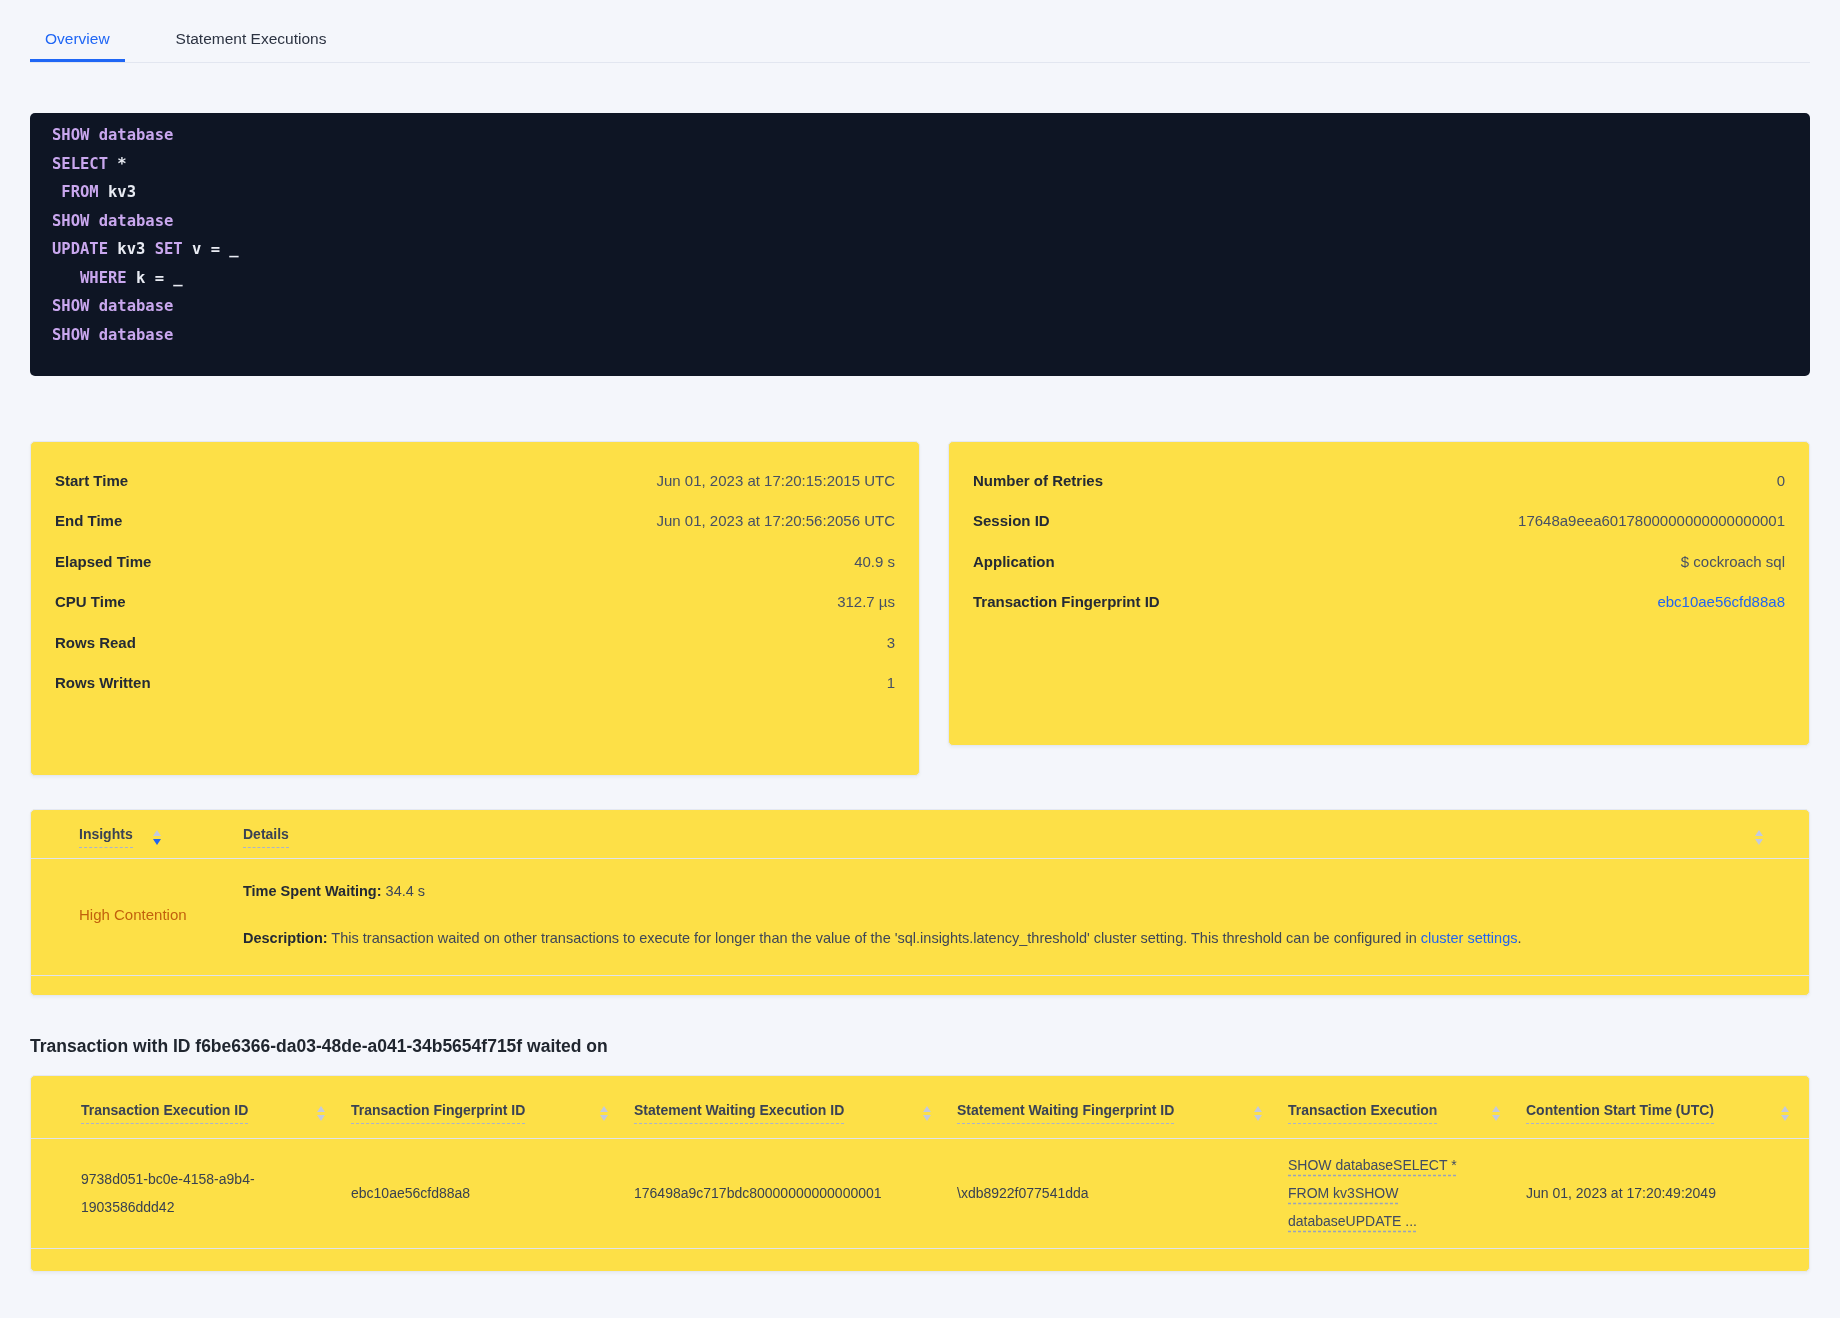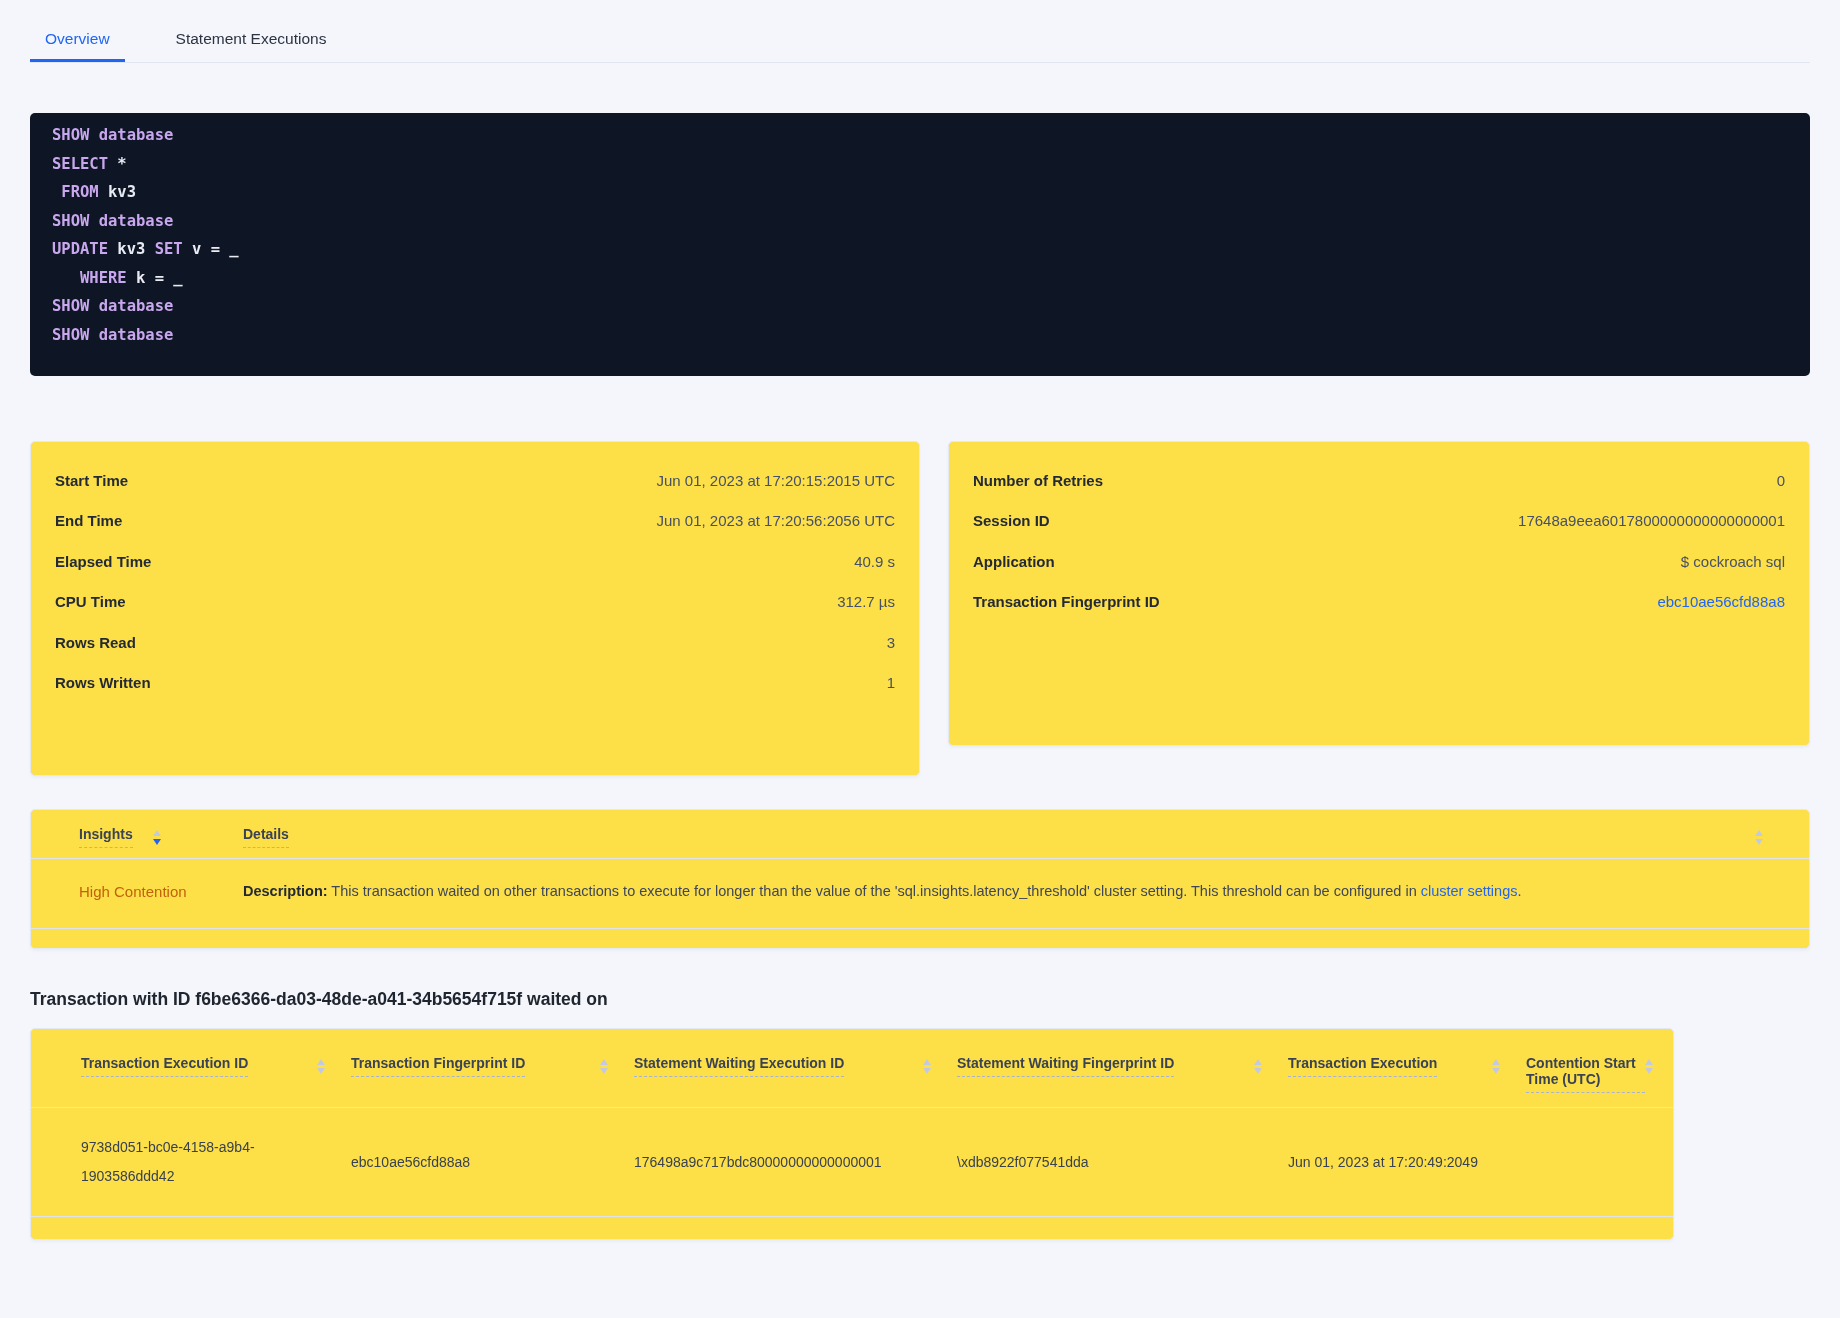--- a/index.html
+++ b/index.html
@@ -49,21 +49,21 @@
   .ins-head-cell { display:flex; gap:20px; align-items:flex-start; }
   .insights-row { display:grid; grid-template-columns:164px 1fr auto; padding:22px 46px 26px 48px; align-items:center; }
   .insight-badge { color:#c2610c; font-size:15px; }
   .detail-line { font-size:14.5px; color:#3e4657; line-height:1.45; }
   .detail-line + .detail-line { margin-top:26px; }
   .detail-line strong { color:#242a35; font-weight:700; }
   a.inline-link { color:#2265f0; text-decoration:none; cursor:pointer; }
 
   
   .waited-heading { margin-top:40px; font-size:17.5px; font-weight:700; color:#20262f; }
-  .waited-card { margin-top:18px; width:1644px; padding-bottom:22px; }
+  .waited-card { margin-top:18px; width:1780px; padding-bottom:22px; }
   .wt-header { display:grid; grid-template-columns:270px 283px 323px 331px 238px 1fr; padding:26px 20px 14px 50px; }
   .wt-hcell { display:flex; justify-content:space-between; align-items:flex-start; padding-right:26px; }
   .wt-hcell.last { padding-right:0; }
   .wt-row { display:grid; grid-template-columns:270px 283px 323px 331px 238px 1fr; padding:12px 20px 12px 50px; align-items:center; min-height:108px; }
   .wt-val { font-size:14px; color:#394150; padding-right:26px; line-height:2.05; overflow-wrap:break-word; }
   .wt-val.narrow { max-width:200px; }
   .txn-exec-link { display:inline-block; max-width:178px; font-size:14px; color:#3f4a63; line-height:2.0;
                    text-decoration:underline dashed; text-decoration-color:#98a2be; text-underline-offset:5px; cursor:pointer; }
 </style>
 </head>
@@ -154,20 +154,21 @@
           <i class="tri up"></i>
           <i class="tri down"></i>
         </span>
     </div>
     <div class="divider"></div>
     <div class="insights-row">
       <div>
         <span class="insight-badge">High Contention</span>
       </div>
       <div>
+        <p class="detail-line"><strong>Time Spent Waiting:</strong><span> 34.4 s</span></p>
         <p class="detail-line"><strong>Description:</strong><span> This transaction waited on other transactions to execute for longer than the value of the 'sql.insights.latency_threshold' cluster setting. This threshold can be configured in </span><a class="inline-link">cluster settings</a><span>.</span></p>
       </div>
       <div></div>
     </div>
     <div class="divider"></div>
   </section>
 
   <h2 class="waited-heading">Transaction with ID f6be6366-da03-48de-a041-34b5654f715f waited on</h2>
 
   <section class="card waited-card">
@@ -214,18 +215,21 @@
             <i class="tri down"></i>
           </span>
       </div>
     </div>
     <div class="divider"></div>
     <div class="wt-row">
       <div class="wt-val narrow">9738d051-bc0e-4158-a9b4-1903586ddd42</div>
       <div class="wt-val">ebc10ae56cfd88a8</div>
       <div class="wt-val">176498a9c717bdc80000000000000001</div>
       <div class="wt-val">\xdb8922f077541dda</div>
+      <div class="wt-val">
+        <a class="txn-exec-link">SHOW databaseSELECT * FROM kv3SHOW databaseUPDATE ...</a>
+      </div>
       <div class="wt-val">Jun 01, 2023 at 17:20:49:2049</div>
     </div>
     <div class="divider"></div>
   </section>
 
 </div>
 
 </body></html>

